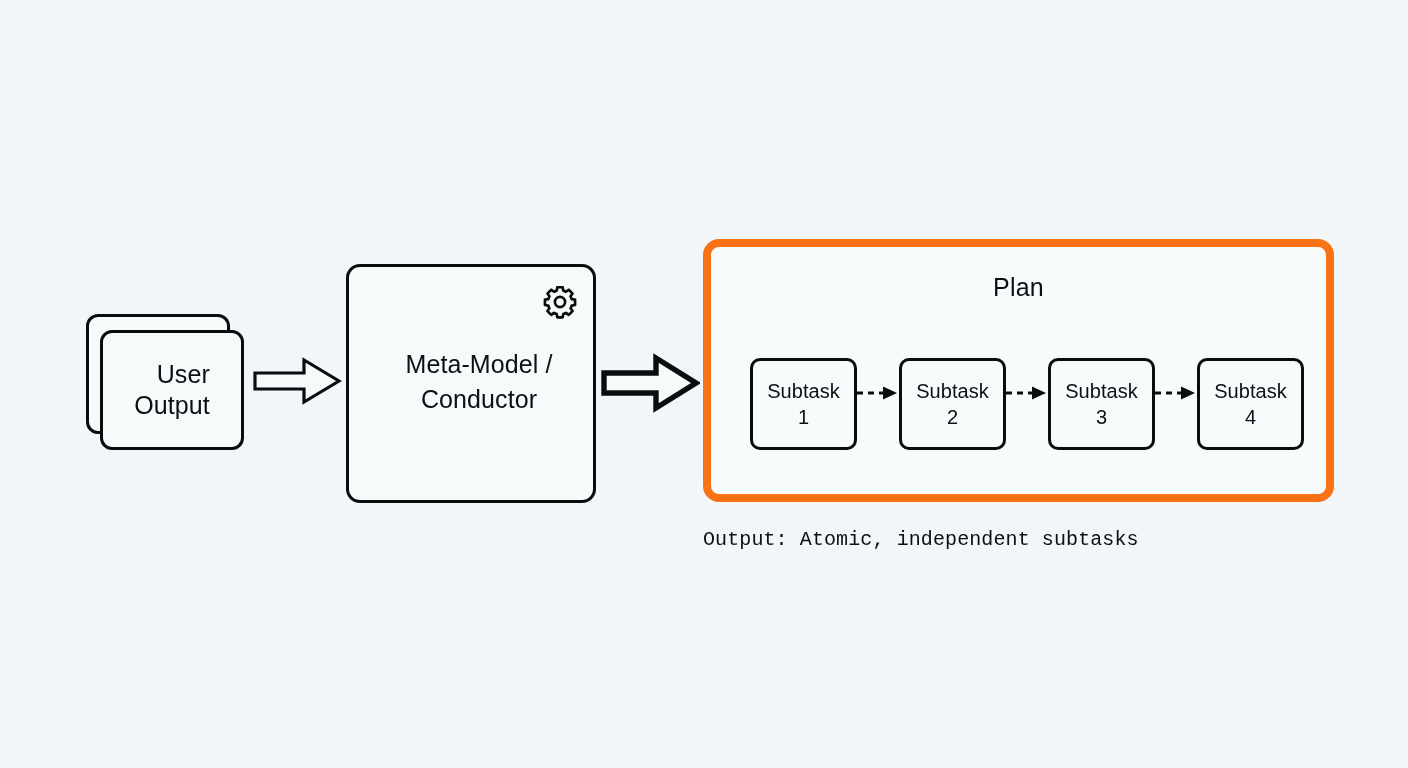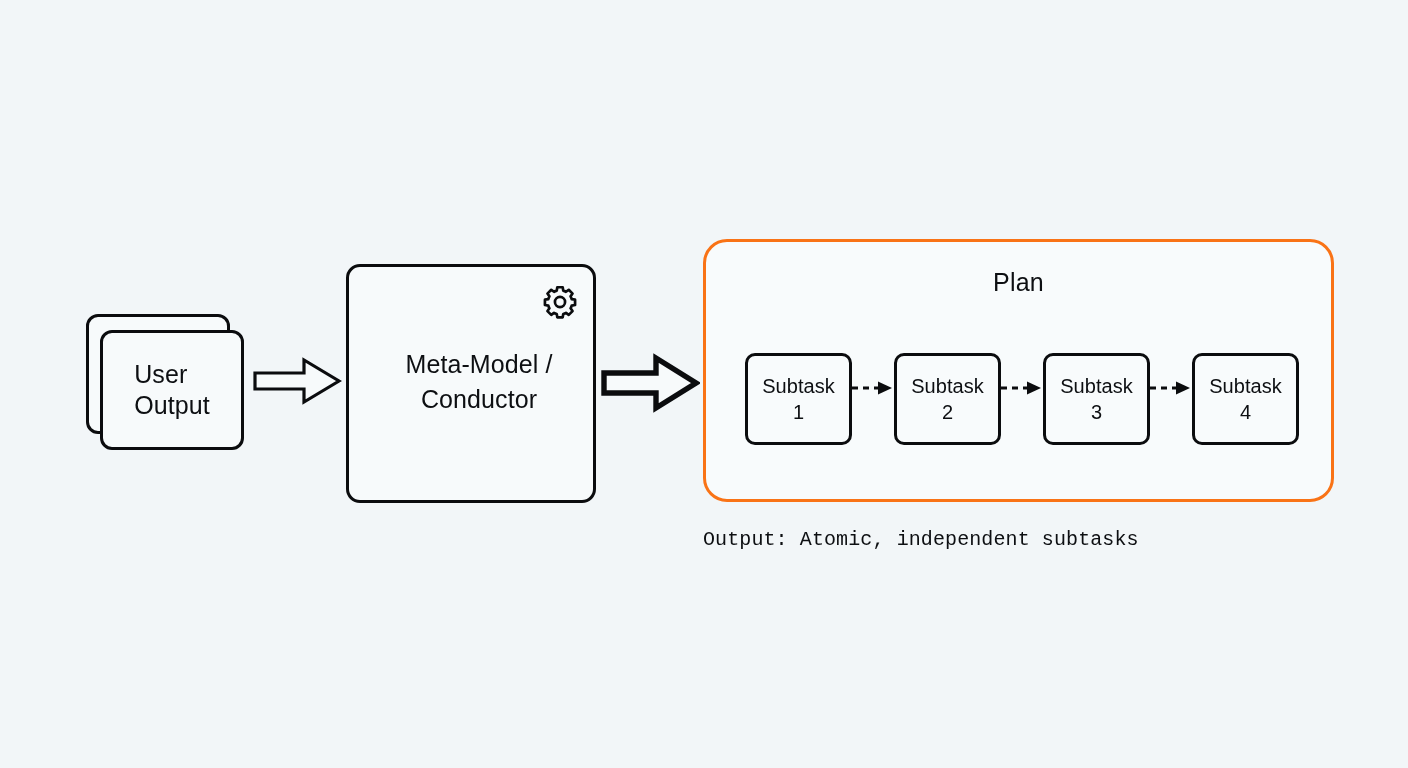--- a/index.html
+++ b/index.html
@@ -59,21 +59,21 @@
     top: 16px;
     width: 144px;
     height: 120px;
     box-sizing: border-box;
     background: #f7fafb;
     border: 3px solid #0b0c0e;
     border-radius: 12px;
     display: flex;
     align-items: center;
     justify-content: center;
-    text-align: left;
+    text-align: right;
     font-size: 25px;
     line-height: 1.26;
     letter-spacing: 0.1px;
   }
 
   
   #meta-model-box {
     left: 346px;
     top: 264px;
     width: 250px;
@@ -96,22 +96,22 @@
 
   
   #plan-container {
     position: absolute;
     left: 703px;
     top: 239px;
     width: 631px;
     height: 263px;
     box-sizing: border-box;
     background: #f8fbfc;
-    border: 3px solid #f97316;
-    border-radius: 24px;
+    border: 8px solid #f97316;
+    border-radius: 16px;
   }
   #plan-title {
     position: absolute;
     top: 26px;
     left: 0;
     width: 100%;
     text-align: center;
     font-size: 25px;
     letter-spacing: 0.2px;
   }

